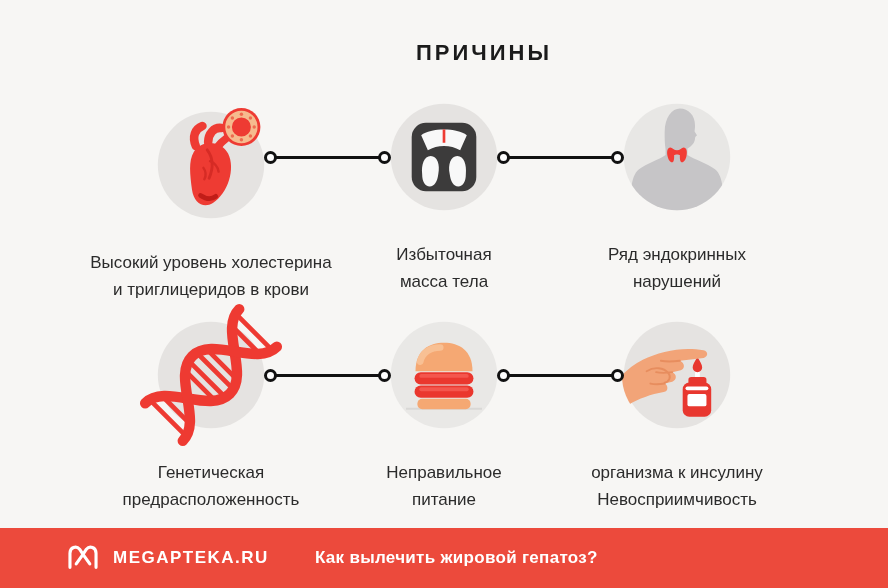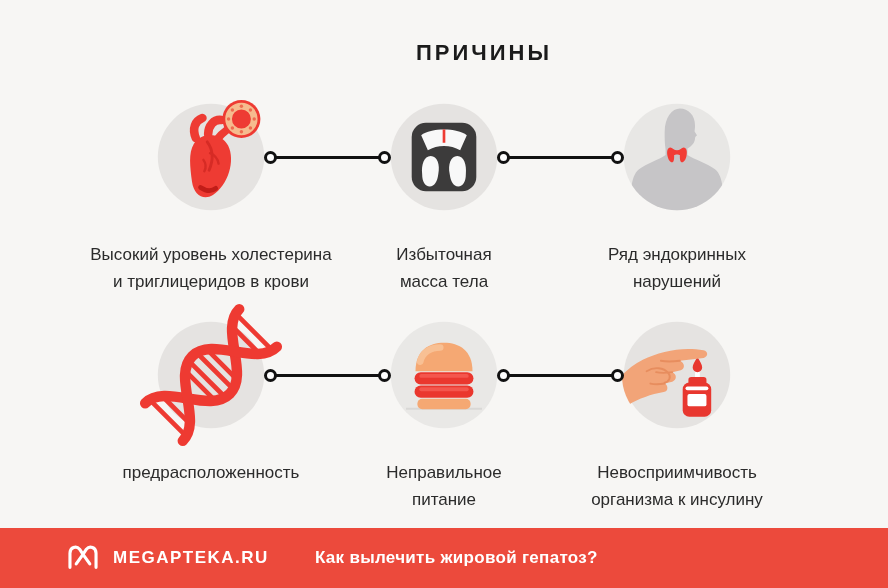--- a/index.html
+++ b/index.html
@@ -47,21 +47,21 @@
     letter-spacing:0.3px;
   }
 </style>
 </head>
 <body>
 
 <div id="canvas">
 
   <div class="title">ПРИЧИНЫ</div>
 
-  <div class="cause" style="left:71px;top:100px">
+  <div class="cause" style="left:71px;top:108px">
     <div class="icon-wrap">
       <svg width="114" height="114" viewBox="0 0 120 120">
         <circle cx="60" cy="60" r="56" fill="#e5e3e1"></circle>
         <path d="M44,40 C 40,30 43,22 51,19" stroke="#ee3b33" stroke-width="9" fill="none" stroke-linecap="round"></path>
         <path d="M57,36 C 57,27 63,20 71,21" stroke="#ee3b33" stroke-width="9" fill="none" stroke-linecap="round"></path>
         <path d="M66,42 C 72,34 82,27 92,23" stroke="#ee3b33" stroke-width="8" fill="none" stroke-linecap="round"></path>
         <path d="M42,46 C 50,33 71,34 78,48 C 86,64 78,90 62,100 C 52,106 42,100 40,86 C 38,70 36,56 42,46 Z" fill="#ee3b33"></path>
         <path d="M56,44 C 62,52 63,62 58,74" stroke="#d62b25" stroke-width="3" fill="none" stroke-linecap="round"></path>
         <path d="M59,56 C 64,58 67,62 68,67" stroke="#d62b25" stroke-width="2.5" fill="none" stroke-linecap="round"></path>
         <path d="M52,63 C 55,67 55,71 53,75" stroke="#d62b25" stroke-width="2.5" fill="none" stroke-linecap="round"></path>
@@ -140,20 +140,21 @@
             <line x1="134" y1="6" x2="134" y2="54"></line>
           </g>
           <g stroke-width="11">
             <path d="M0,2 C 30,2 40,58 70,58 C 100,58 110,2 140,2"></path>
             <path d="M0,58 C 30,58 40,2 70,2 C 100,2 110,58 140,58"></path>
           </g>
         </g>
       </svg>
     </div>
     <div class="label">
+      <span>Генетическая</span>
       <span>предрасположенность</span>
     </div>
   </div>
 
   <div class="cause" style="left:304px;top:318px">
     <div class="icon-wrap">
       <svg width="114" height="114" viewBox="0 0 120 120">
         <circle cx="60" cy="60" r="56" fill="#e9e8e6"></circle>
         <line x1="20" y1="95.5" x2="100" y2="95.5" stroke="#d9d8d6" stroke-width="2"></line>
         <rect x="32" y="85" width="56" height="11" rx="5" fill="#f5a873"></rect>
@@ -189,22 +190,22 @@
         <g clip-path="url(#hclip)">
           <path d="M-8,72 C 2,59 12,50 24,44 C 40,36 62,31 80,33 L 88,34 C 93,35 93,41 88,42 L 63,45 C 68,47 69,53 64,55 L 55,57 C 60,59 60,65 55,67 L 47,69 C 51,71 51,77 46,78 L 36,80 C 22,84 8,90 -2,100 Z" fill="#f2a478"></path>
           <path d="M63,45 C 55,46 48,46 43,45" stroke="#e78d5e" stroke-width="2" fill="none" stroke-linecap="round"></path>
           <path d="M55,57 C 48,58 42,58 38,57" stroke="#e78d5e" stroke-width="2" fill="none" stroke-linecap="round"></path>
           <path d="M47,69 C 41,70 36,70 32,69" stroke="#e78d5e" stroke-width="2" fill="none" stroke-linecap="round"></path>
           <path d="M28,56 C 36,51 46,52 51,58 C 54,62 52,67 47,68" stroke="#e78d5e" stroke-width="2" fill="none" stroke-linecap="round"></path>
         </g>
       </svg>
     </div>
     <div class="label">
+      <span>организма к инсулину</span>
       <span>Невосприимчивость</span>
-      <span>организма к инсулину</span>
     </div>
   </div>
 
   <div class="connector" style="left:264px;top:151px;width:127px">
     <div class="ring"></div>
     <div class="line"></div>
     <div class="ring"></div>
   </div>
   <div class="connector" style="left:497px;top:151px;width:127px">
     <div class="ring"></div>

